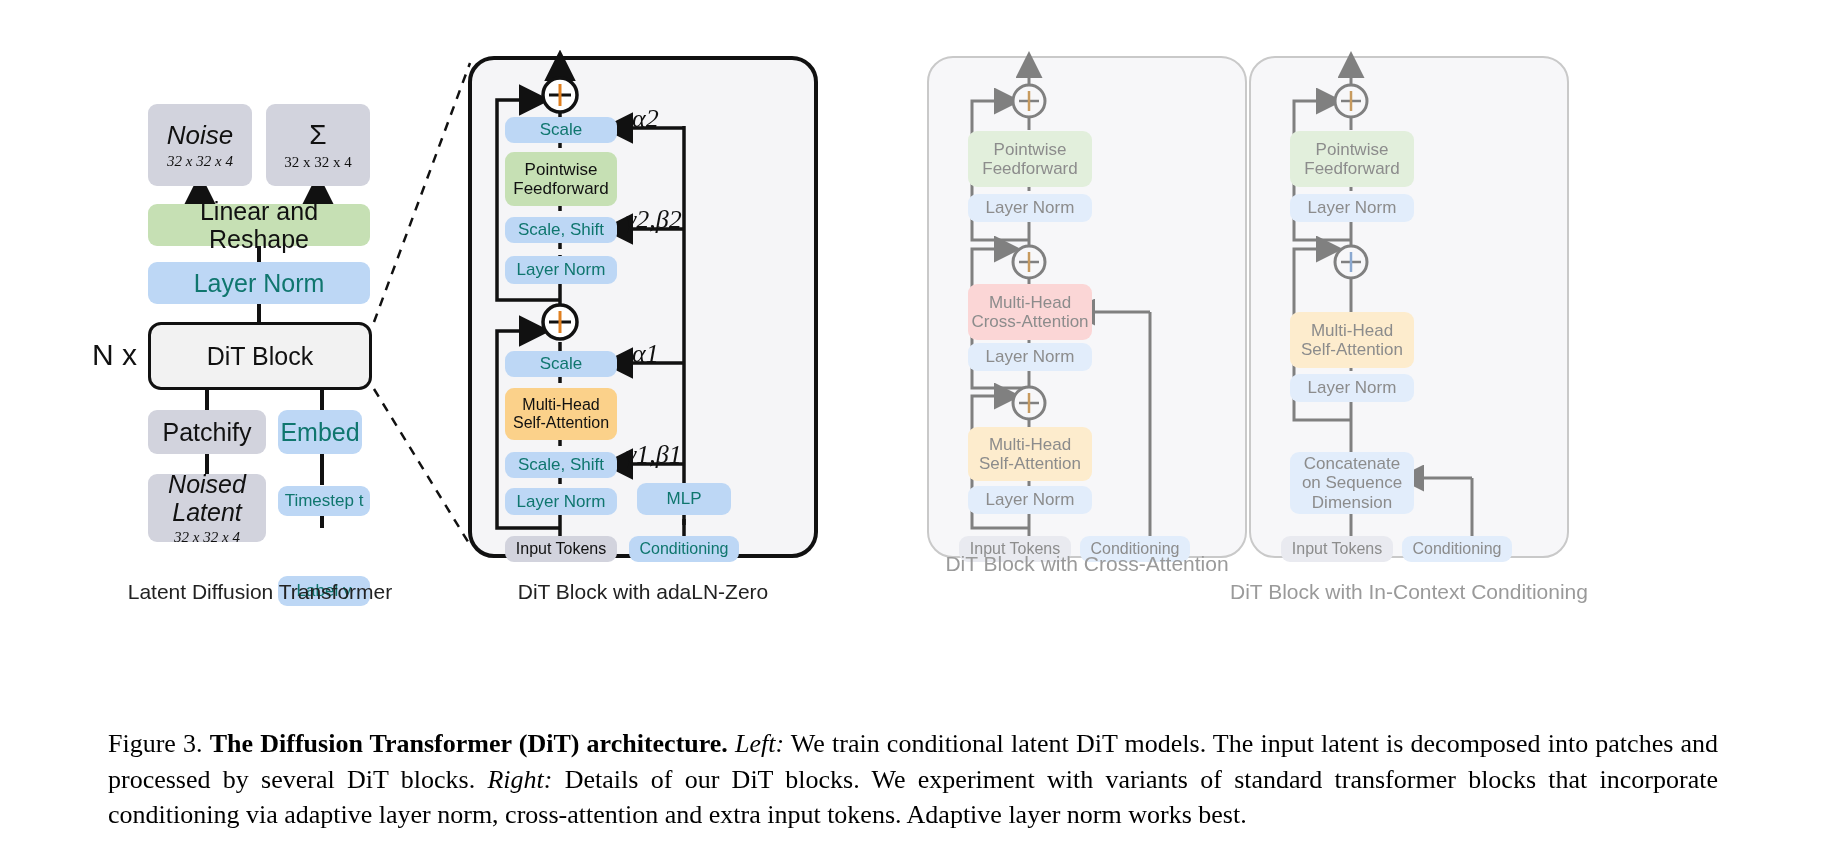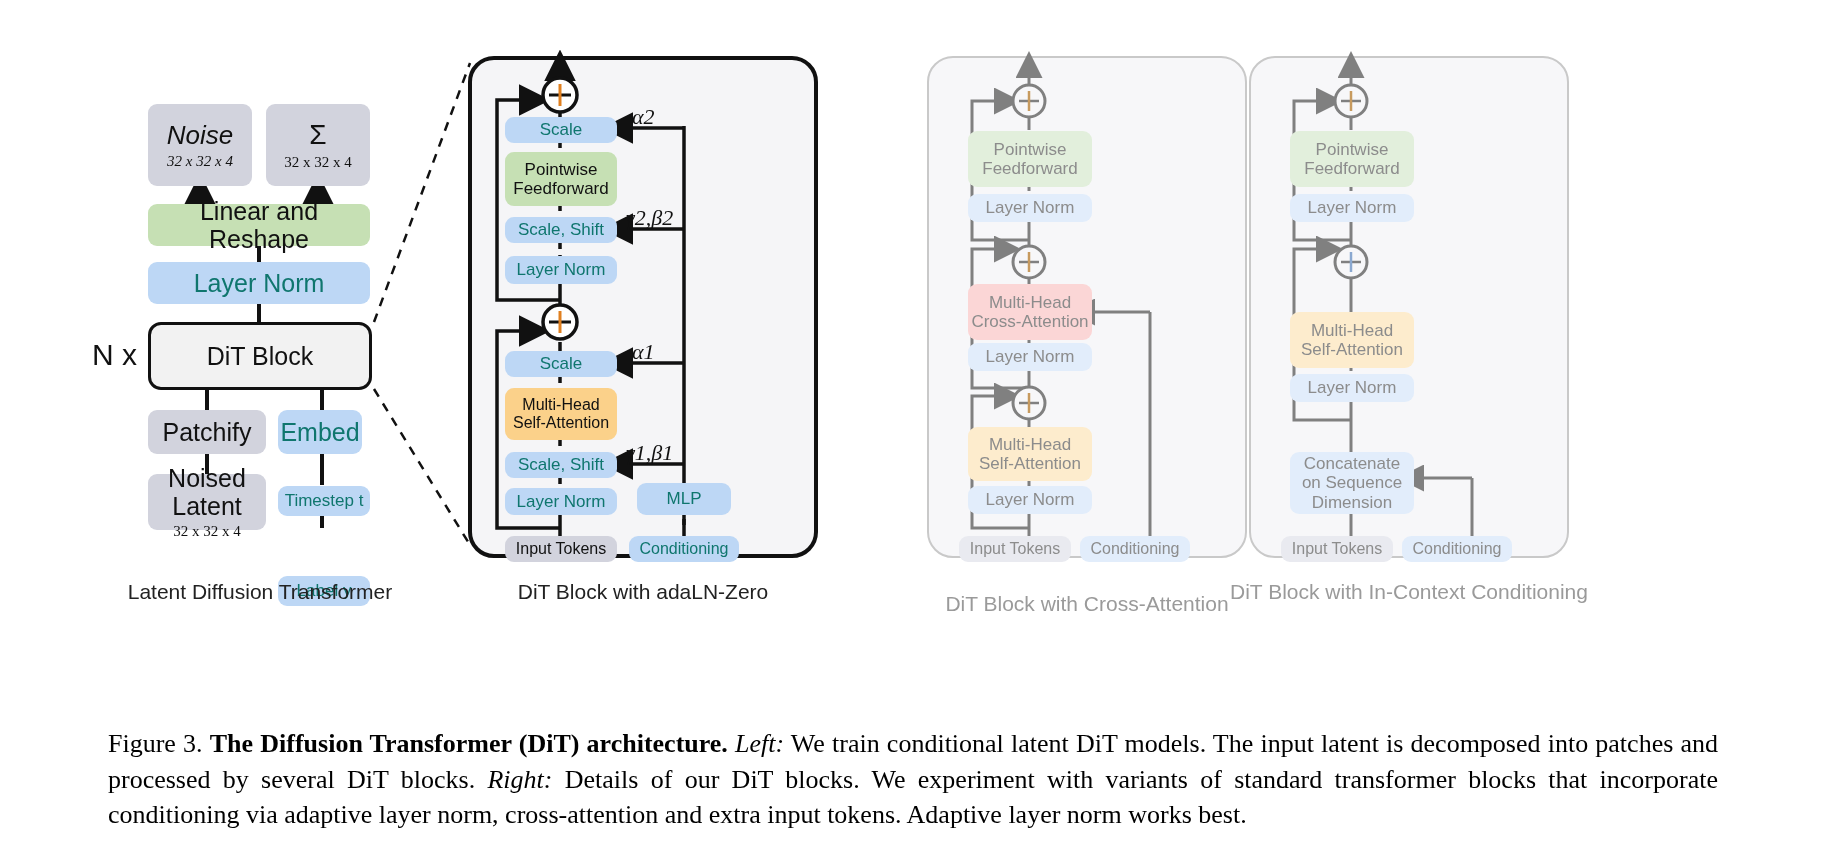--- a/index.html
+++ b/index.html
@@ -41,21 +41,21 @@
 
   
   .figcap{position:absolute;left:108px;top:726px;width:1610px;
           font-family:"Liberation Serif",serif;font-size:26px;line-height:1.37;
           color:#000;text-align:justify;}
   .figcap b{font-weight:bold;}
   .figcap i{font-style:italic;}
 
   .nx{position:absolute;font-size:30px;font-family:"Liberation Sans",sans-serif;}
 
-  .greek{font-family:"Liberation Serif",serif;font-style:italic;font-size:22px;}
+  .greek{font-family:"Liberation Serif",serif;font-style:italic;font-size:26px;}
 </style>
 </head>
 <body>
 
 <div class="fig">
 
   <svg width="1821" height="847">
     <defs>
       <marker id="ahD" markerWidth="9" markerHeight="9" refX="6" refY="4.5" orient="auto">
         <path d="M0,0 L9,4.5 L0,9 z" fill="#111"></path>
@@ -111,21 +111,21 @@
   <div class="nx" style="left:92px;top:338px;">N x</div>
 
   <div class="box gray" style="left:148px;top:410px;width:118px;height:44px;font-size:25px;">
     <span>Patchify</span>
   </div>
 
   <div class="box blue" style="left:278px;top:410px;width:84px;height:44px;font-size:25px;">
     <span>Embed</span>
   </div>
 
-  <div class="box gray" style="left:148px;top:474px;width:118px;height:56px;font-size:25px;">
+  <div class="box gray" style="left:148px;top:474px;width:118px;height:68px;font-size:25px;font-style:italic;">
     <span>Noised</span>
     <span>Latent</span>
     <span class="sub">32 x 32 x 4</span>
   </div>
 
   <div class="box blue" style="left:278px;top:486px;width:92px;height:30px;font-size:17px;">
     <span>Timestep t</span>
   </div>
 
   <div class="box blue" style="left:278px;top:528px;width:92px;height:30px;font-size:17px;margin-top:48px;">
@@ -283,21 +283,21 @@
       <span>Layer Norm</span>
     </div>
     <div class="box gray" style="left:959px;top:536px;width:112px;height:26px;font-size:16px;">
       <span>Input Tokens</span>
     </div>
     <div class="box blue" style="left:1080px;top:536px;width:110px;height:26px;font-size:16px;">
       <span>Conditioning</span>
     </div>
   </div>
 
-  <div class="cap ghostcap" style="left:887px;top:592px;width:400px;">DiT Block with Cross-Attention</div>
+  <div class="cap ghostcap" style="left:887px;top:552px;width:400px;">DiT Block with Cross-Attention</div>
 
   <div class="panel ghost f" style="left:1249px;top:56px;width:320px;height:502px;"></div>
 
   <svg width="1821" height="847">
     <line x1="1351" y1="90" x2="1351" y2="60" stroke="#808080" stroke-width="3" marker-end="url(#ahG)"></line>
     <line x1="1351" y1="112" x2="1351" y2="130" stroke="#808080" stroke-width="3"></line>
     <line x1="1351" y1="186" x2="1351" y2="194" stroke="#808080" stroke-width="3" stroke-dasharray="5 5"></line>
     <line x1="1351" y1="221" x2="1351" y2="248" stroke="#808080" stroke-width="3"></line>
     <path d="M1351,240 L1294,240 L1294,101 L1334,101" fill="none" stroke="#808080" stroke-width="3" marker-end="url(#ahG)"></path>
     <line x1="1351" y1="278" x2="1351" y2="312" stroke="#808080" stroke-width="3"></line>

